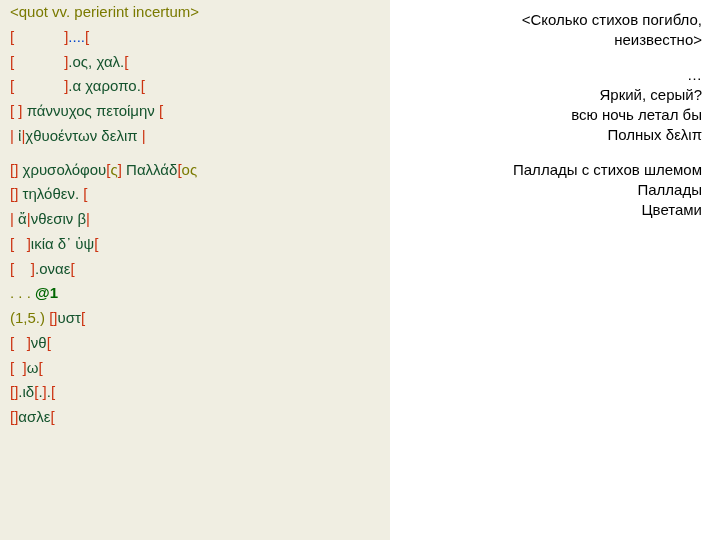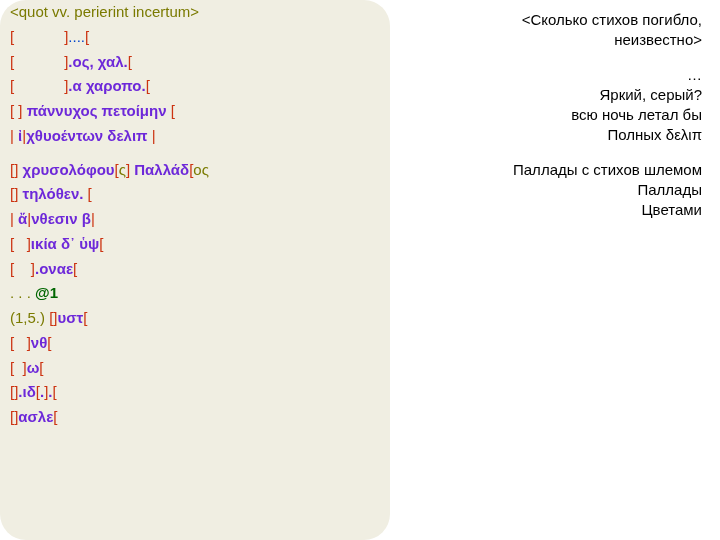--- a/index.html
+++ b/index.html
@@ -14,35 +14,34 @@
     display: flex;
   }
   .leftcol {
     width: 390px;
     height: 540px;
     background: #f0eee2;
     box-sizing: border-box;
     padding: 0 0 0 10px;
     line-height: 1.65;
     font-size: 15px;
-    border-radius: 26px;
   }
   .rightcol {
     flex: 1;
     padding: 10px 18px 0 6px;
     line-height: 1.35;
     font-size: 15px;
     text-align: right;
   }
   .line { white-space: pre; }
   .red { color: #cc3311; }
   .olive { color: #7a7a00; }
   .green { color: #006600; font-weight: bold; }
   .blue  { color: #0044cc; }
-  .black { color: #6d28d9; font-weight: bold; }
+  .black { color: #14532d; }
   .para { margin-bottom: 14px; }
 </style>
 </head>
 <body>
 
 <div class="leftcol" id="leftcol">
     <div class="line"><span class="olive">&lt;quot vv. perierint incertum&gt;</span></div>
     <div class="line"><span class="red">[            ]</span><span class="blue">....</span><span class="red">[</span></div>
     <div class="line"><span class="red">[            ]</span><span class="black">.ος, χαλ.</span><span class="red">[</span></div>
     <div class="line"><span class="red">[            ]</span><span class="black">.α χαροπο.</span><span class="red">[</span></div>

